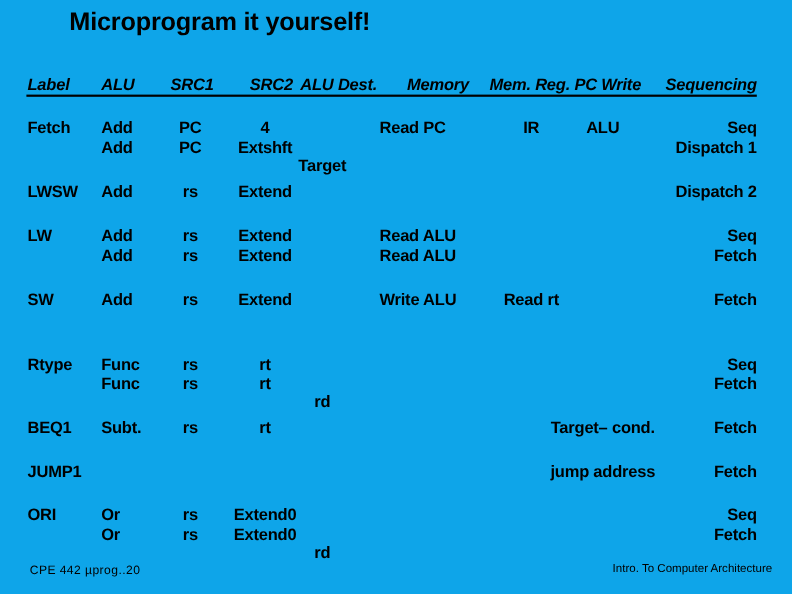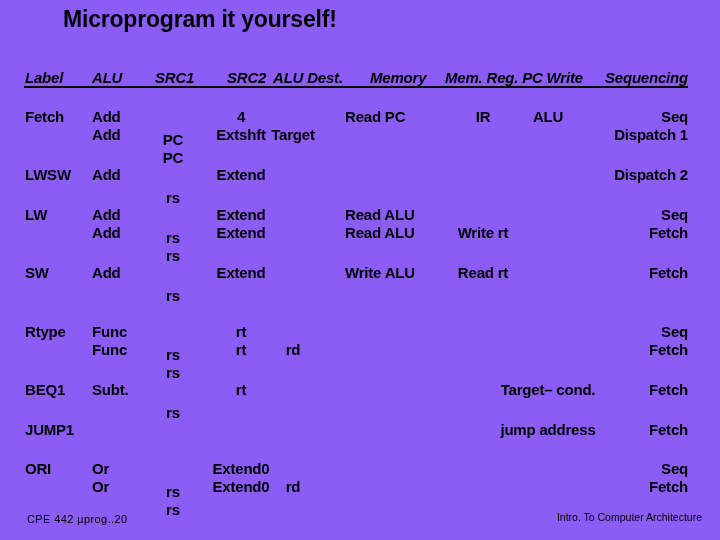--- a/index.html
+++ b/index.html
@@ -1,40 +1,40 @@
 <!DOCTYPE html>
 <html><head>
 <meta charset="utf-8">
 <style>
   html,body{margin:0;padding:0;}
   body{
     width:720px;height:540px;background:#ffffff;color:#000000;
     font-family:"Liberation Sans",sans-serif;position:relative;overflow:hidden;
   }
-  .slide{position:absolute;inset:0;background:#8b5cf6;padding-left:29px;}
+  .slide{position:absolute;inset:0;background:#0ea5e9;padding-left:29px;}
   .title{
     position:absolute;left:63px;top:6px;font-size:23px;font-weight:bold;
     letter-spacing:-0.2px;white-space:nowrap;
   }
   .hdr-row{position:absolute;left:0;top:70px;width:720px;height:18px;}
   .hdr-cell{
     position:absolute;top:0;font-size:15px;font-weight:bold;font-style:italic;
     white-space:nowrap;line-height:16px;letter-spacing:-0.2px;
   }
   .rule{position:absolute;left:24px;top:86px;width:664px;height:2px;background:#000000;}
   .line{position:absolute;left:0;width:720px;height:18px;}
   .cell{
     position:absolute;top:0;font-size:15px;font-weight:bold;white-space:nowrap;
     line-height:18px;letter-spacing:-0.2px;
   }
   .c-label{left:25px;}
   .c-alu{left:92px;}
-  .c-src1{left:133px;width:80px;text-align:center;margin-top:23px;}
+  .c-src1{left:133px;width:80px;text-align:center;}
   .c-src2{left:196px;width:90px;text-align:center;}
-  .c-dest{left:253px;width:80px;text-align:center;}
+  .c-dest{left:253px;width:80px;text-align:center;margin-top:16px;}
   .c-mem{left:345px;}
   .c-memreg{left:438px;width:90px;text-align:center;}
   .c-pcw{left:483px;width:130px;text-align:center;}
   .c-seq{right:32px;text-align:left;}
   .h-label{left:25px;}
   .h-alu{left:92px;}
   .h-src1{left:155px;}
   .h-src2{left:227px;}
   .h-dest{left:273px;}
   .h-mem{left:370px;}
@@ -96,21 +96,20 @@
     <span class="cell c-src2">Extend</span>
     <span class="cell c-mem">Read ALU</span>
     <span class="cell c-seq">Seq</span>
   </div>
 
   <div class="line" style="top:224px">
     <span class="cell c-alu">Add</span>
     <span class="cell c-src1">rs</span>
     <span class="cell c-src2">Extend</span>
     <span class="cell c-mem">Read ALU</span>
-    <span class="cell c-memreg">Write rt</span>
     <span class="cell c-seq">Fetch</span>
   </div>
 
   <div class="line" style="top:264px">
     <span class="cell c-label">SW</span>
     <span class="cell c-alu">Add</span>
     <span class="cell c-src1">rs</span>
     <span class="cell c-src2">Extend</span>
     <span class="cell c-mem">Write ALU</span>
     <span class="cell c-memreg">Read rt</span>

